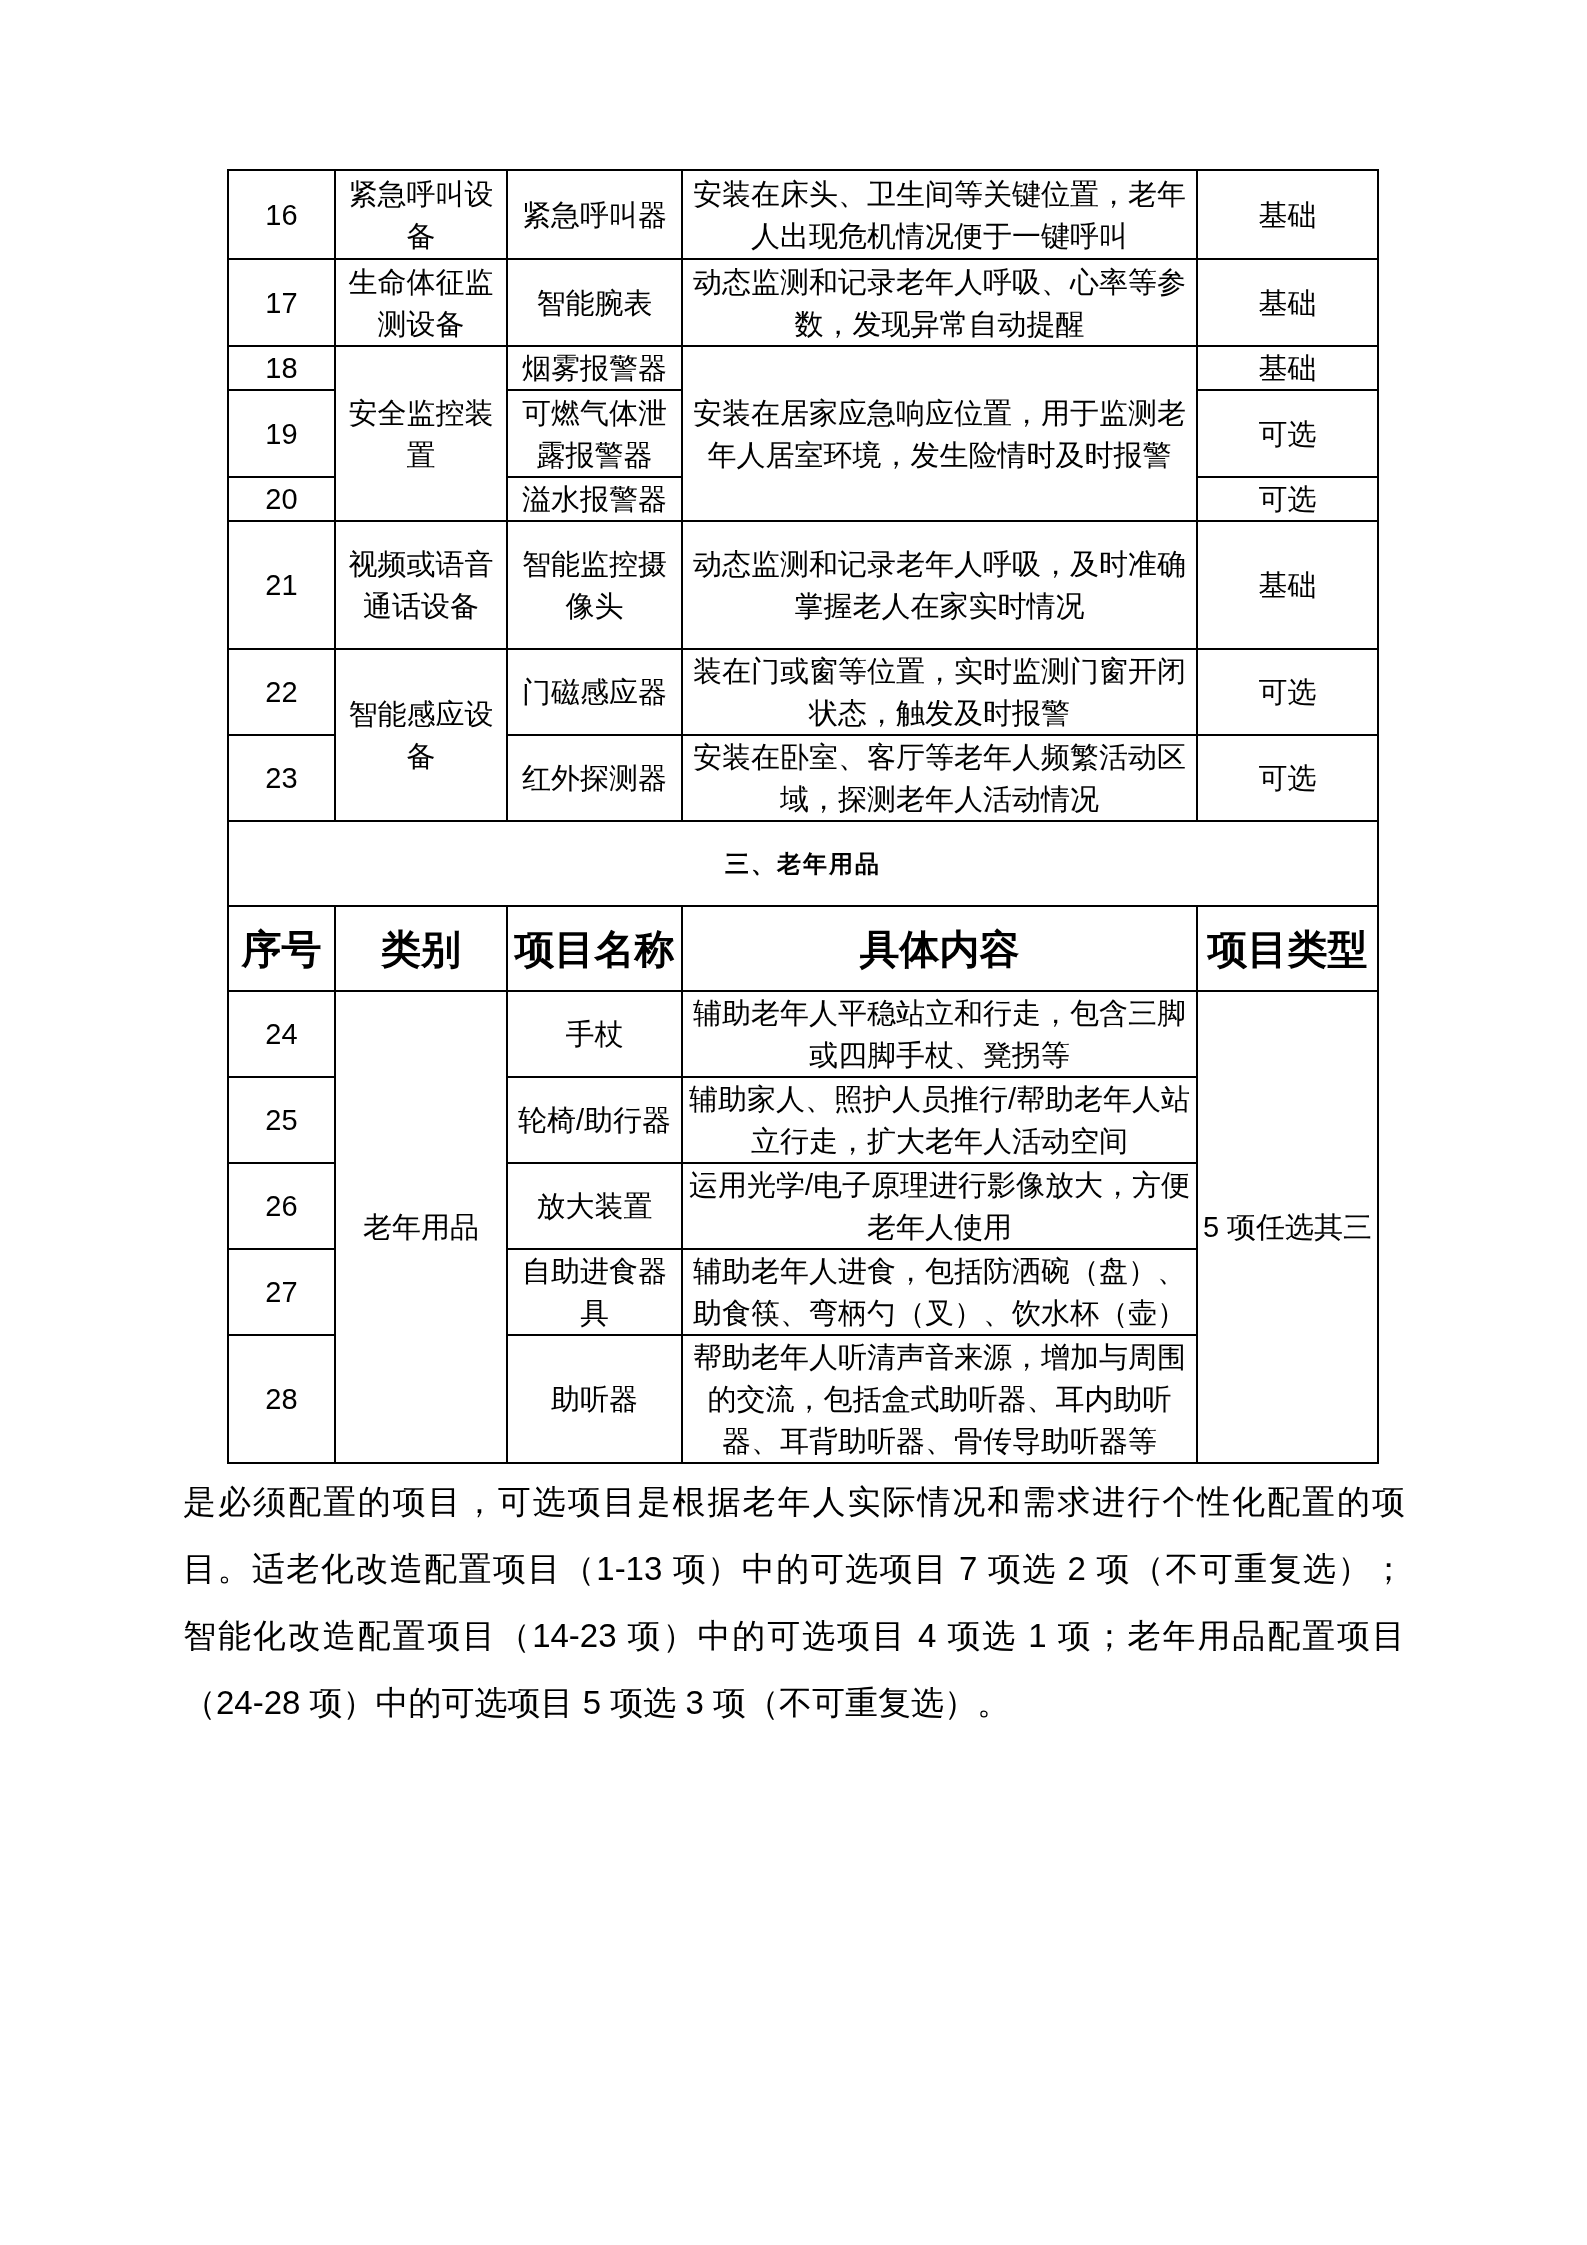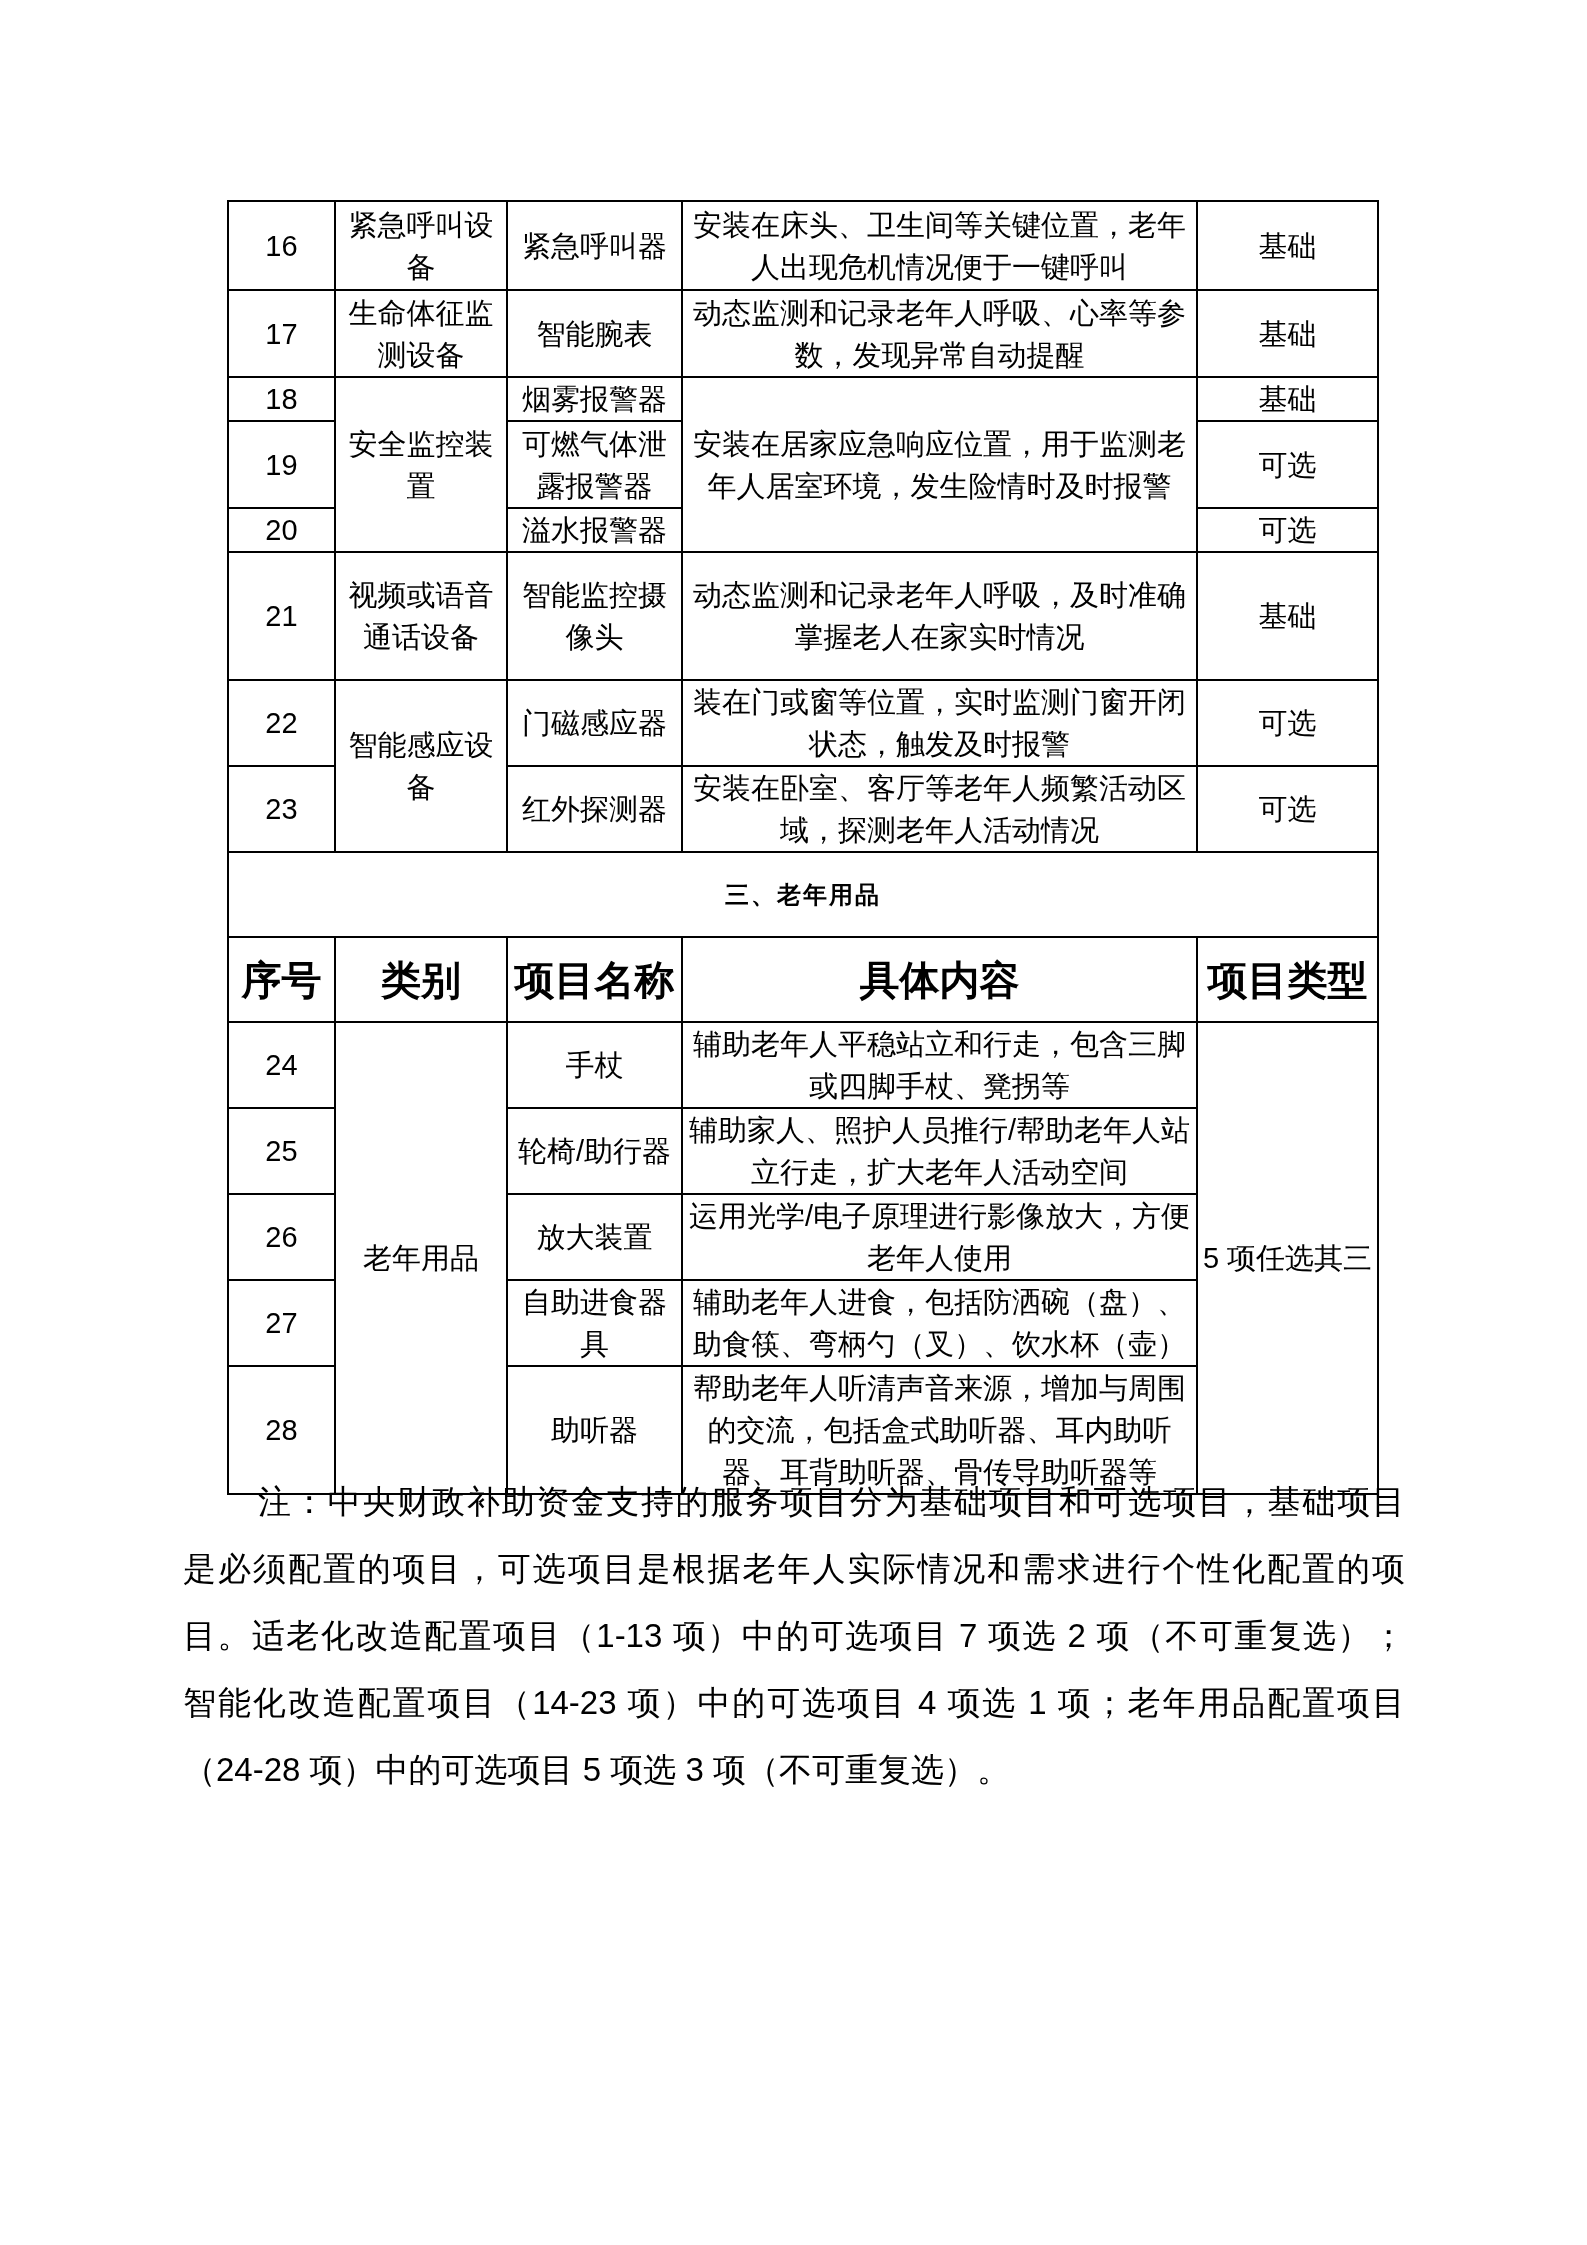--- a/index.html
+++ b/index.html
@@ -4,21 +4,21 @@
 <style>
   html,body{margin:0;padding:0;}
   body{
     width:1587px;height:2245px;background:#ffffff;
     font-family:"Liberation Sans","DejaVu Sans",sans-serif;
     color:#000;
   }
   .page{position:relative;width:1587px;height:2245px;background:#ffffff;overflow:hidden;}
 
   table.doc{
-    position:absolute;left:227px;top:200px;width:1150px;
+    position:absolute;left:227px;top:169px;width:1150px;
     border-collapse:collapse;table-layout:fixed;
     font-size:29px;line-height:42px;
   }
   table.doc td{
     border:2px solid #000;
     text-align:center;vertical-align:middle;
     padding:0 4px;overflow:hidden;
   }
   td.cat{padding:0 14px;border-radius:8px;}
   td.name{padding:0 8px;}
@@ -148,20 +148,19 @@
       </tr>
       <tr class="h124">
         <td class="no">28</td>
         <td class="name">助听器</td>
         <td class="detail">帮助老年人听清声音来源，增加与周围的交流，包括盒式助听器、耳内助听器、耳背助听器、骨传导助听器等</td>
       </tr>
     </tbody>
   </table>
 
   <div class="note">
-    <div class="note-line first">注：中央财政补助资金支持的服务项目分为基础项目和可选项目，基础项目</div>
     <div class="note-line">是必须配置的项目，可选项目是根据老年人实际情况和需求进行个性化配置的项</div>
     <div class="note-line">目。适老化改造配置项目（1-13 项）中的可选项目 7 项选 2 项（不可重复选）；</div>
     <div class="note-line">智能化改造配置项目（14-23 项）中的可选项目 4 项选 1 项；老年用品配置项目</div>
     <div class="note-line last">（24-28 项）中的可选项目 5 项选 3 项（不可重复选）。</div>
   </div>
 
 </div>
 
 </body></html>

